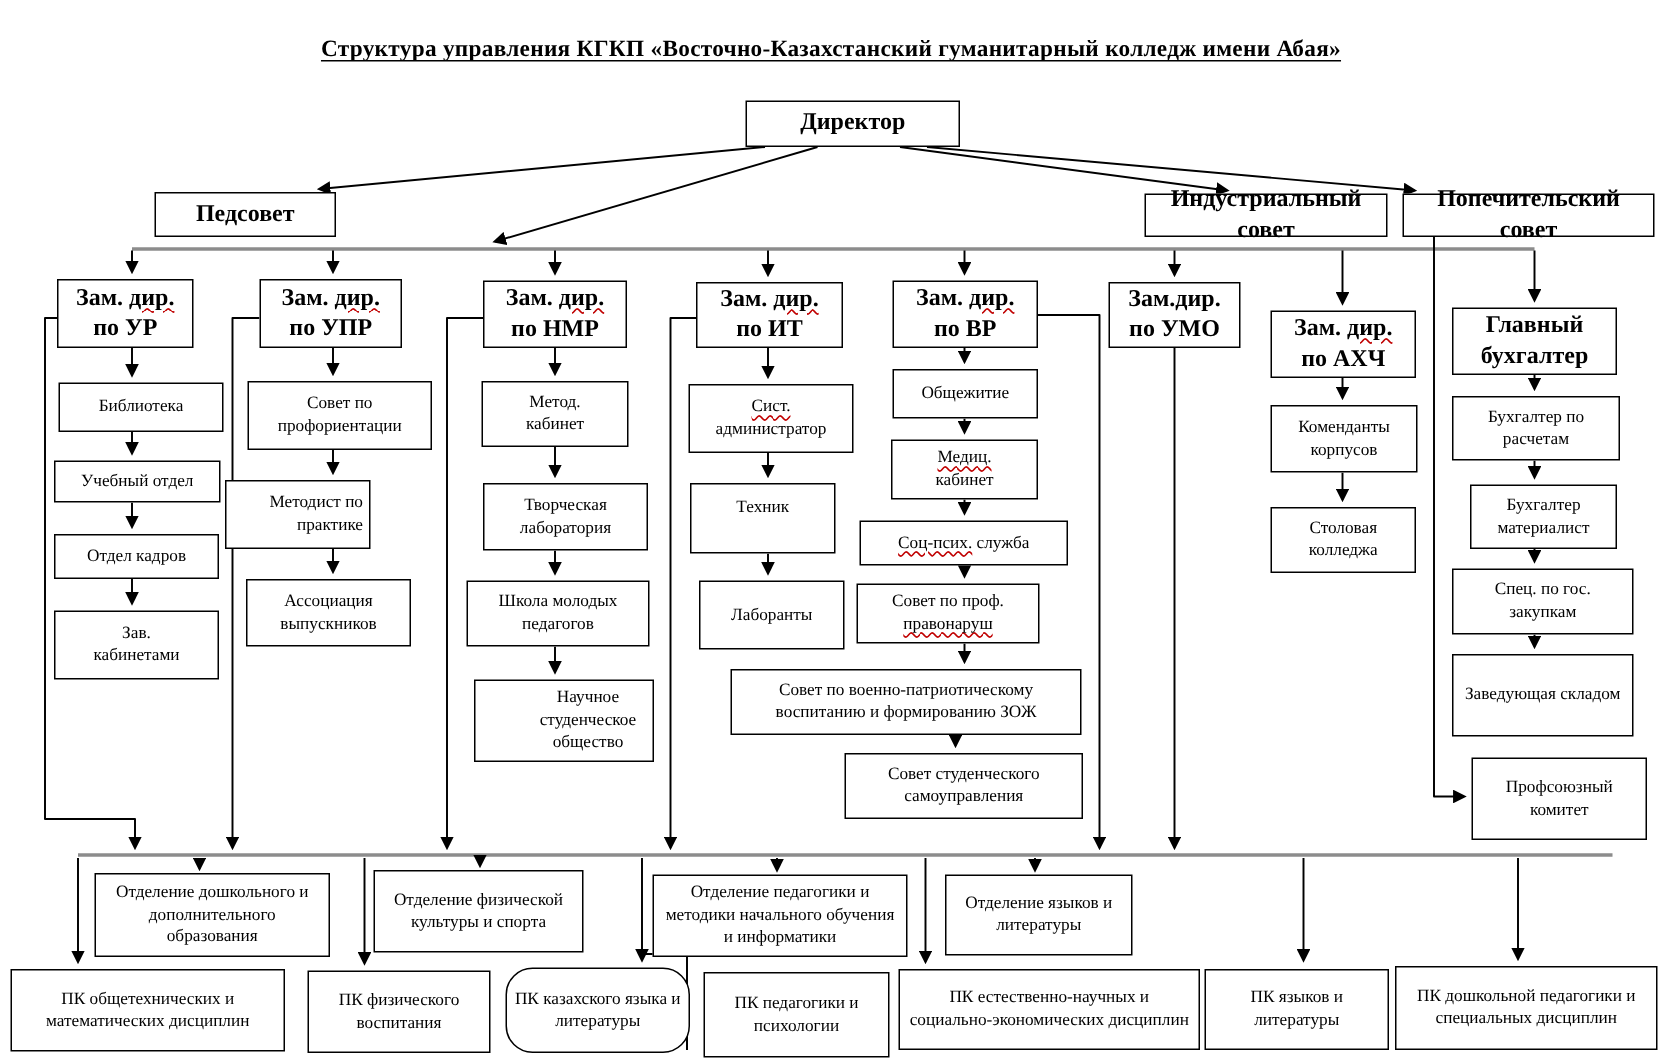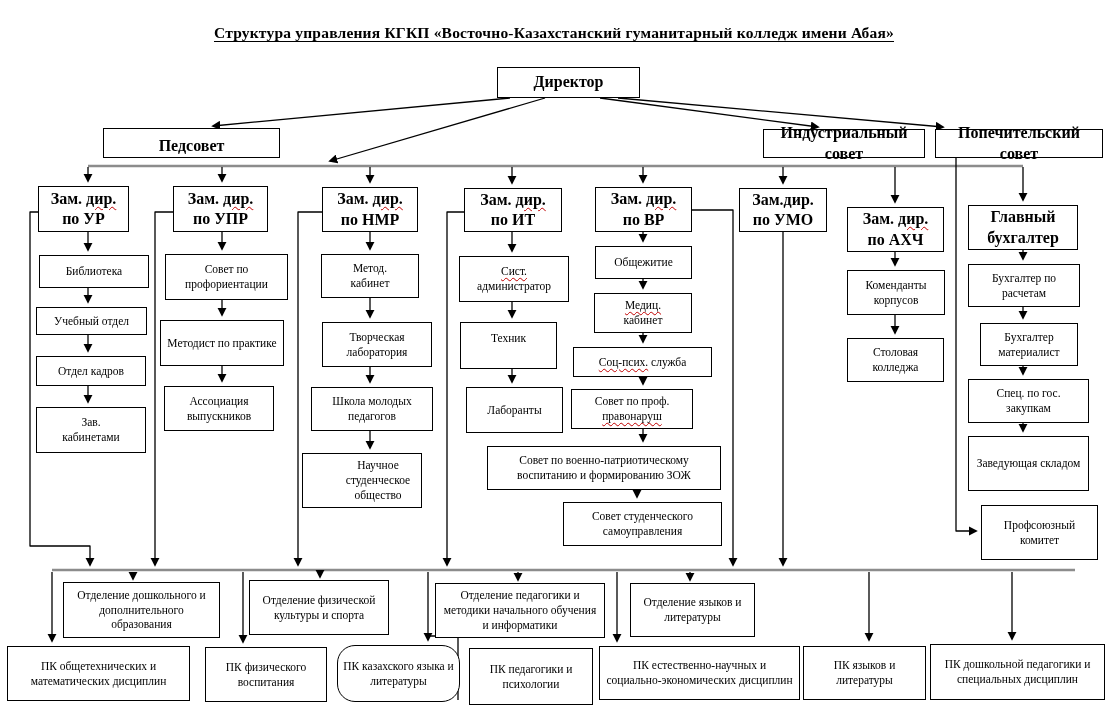--- a/index.html
+++ b/index.html
@@ -115,21 +115,21 @@
       <line class="c" x1="617" y1="572" x2="617" y2="641" marker-end="url(#arr)"></line>
       <line class="c" x1="869" y1="572" x2="869" y2="640" marker-end="url(#arr)"></line>
       <line class="c" x1="1012" y1="572" x2="1012" y2="639" marker-end="url(#arr)"></line>
       <polyline class="c" points="428,636 458,636 458,700"></polyline>
     </g>
   </svg>
 
   <div class="node hdr" style="left:497px;top:67px;width:143px;height:31px;">
       <span>Директор</span>
     </div>
-  <div class="node hdr" style="left:103px;top:128px;width:177px;height:30px;justify-content:flex-end;">
+  <div class="node hdr" style="left:103px;top:128px;width:121px;height:30px;">
       <span>Педсовет</span>
     </div>
   <div class="node hdr" style="left:763px;top:129px;width:162px;height:29px;">
       <span>Индустриальный совет</span>
     </div>
   <div class="node hdr" style="left:935px;top:129px;width:168px;height:29px;">
       <span>Попечительский совет</span>
     </div>
 
   <div class="node hdr" style="left:38px;top:186px;width:91px;height:46px;">
@@ -174,38 +174,38 @@
       <span>Отдел кадров</span>
     </div>
   <div class="node" style="left:36px;top:407px;width:110px;height:46px;">
     <div class="ln">Зав.</div>
     <div class="ln">кабинетами</div>
   </div>
 
   <div class="node" style="left:165px;top:254px;width:123px;height:46px;">
       <span>Совет по профориентации</span>
     </div>
-  <div class="node" style="left:160px;top:320px;width:124px;height:46px;">
+  <div class="node" style="left:150px;top:320px;width:97px;height:46px;text-align:right;">
       <span>Методист по практике</span>
     </div>
   <div class="node" style="left:164px;top:386px;width:110px;height:45px;">
       <span>Ассоциация выпускников</span>
     </div>
 
   <div class="node" style="left:321px;top:254px;width:98px;height:44px;align-items:center;">
     <div class="ln">Метод.</div>
     <div class="ln">кабинет</div>
   </div>
   <div class="node" style="left:322px;top:322px;width:110px;height:45px;">
       <span>Творческая лаборатория</span>
     </div>
   <div class="node" style="left:311px;top:387px;width:122px;height:44px;">
       <span>Школа молодых педагогов</span>
     </div>
-  <div class="node" style="left:302px;top:453px;width:120px;height:55px;padding-left:36px;">
+  <div class="node" style="left:316px;top:453px;width:120px;height:55px;padding-left:36px;">
       <span>Научное студенческое общество</span>
     </div>
 
   <div class="node" style="left:459px;top:256px;width:110px;height:46px;">
     <div class="ln sq">Сист.</div>
     <div class="ln">администратор</div>
   </div>
   <div class="node" style="left:460px;top:322px;width:97px;height:47px;align-items:center;justify-content:flex-start;padding-top:8px;">
       <span>Техник</span>
     </div>

